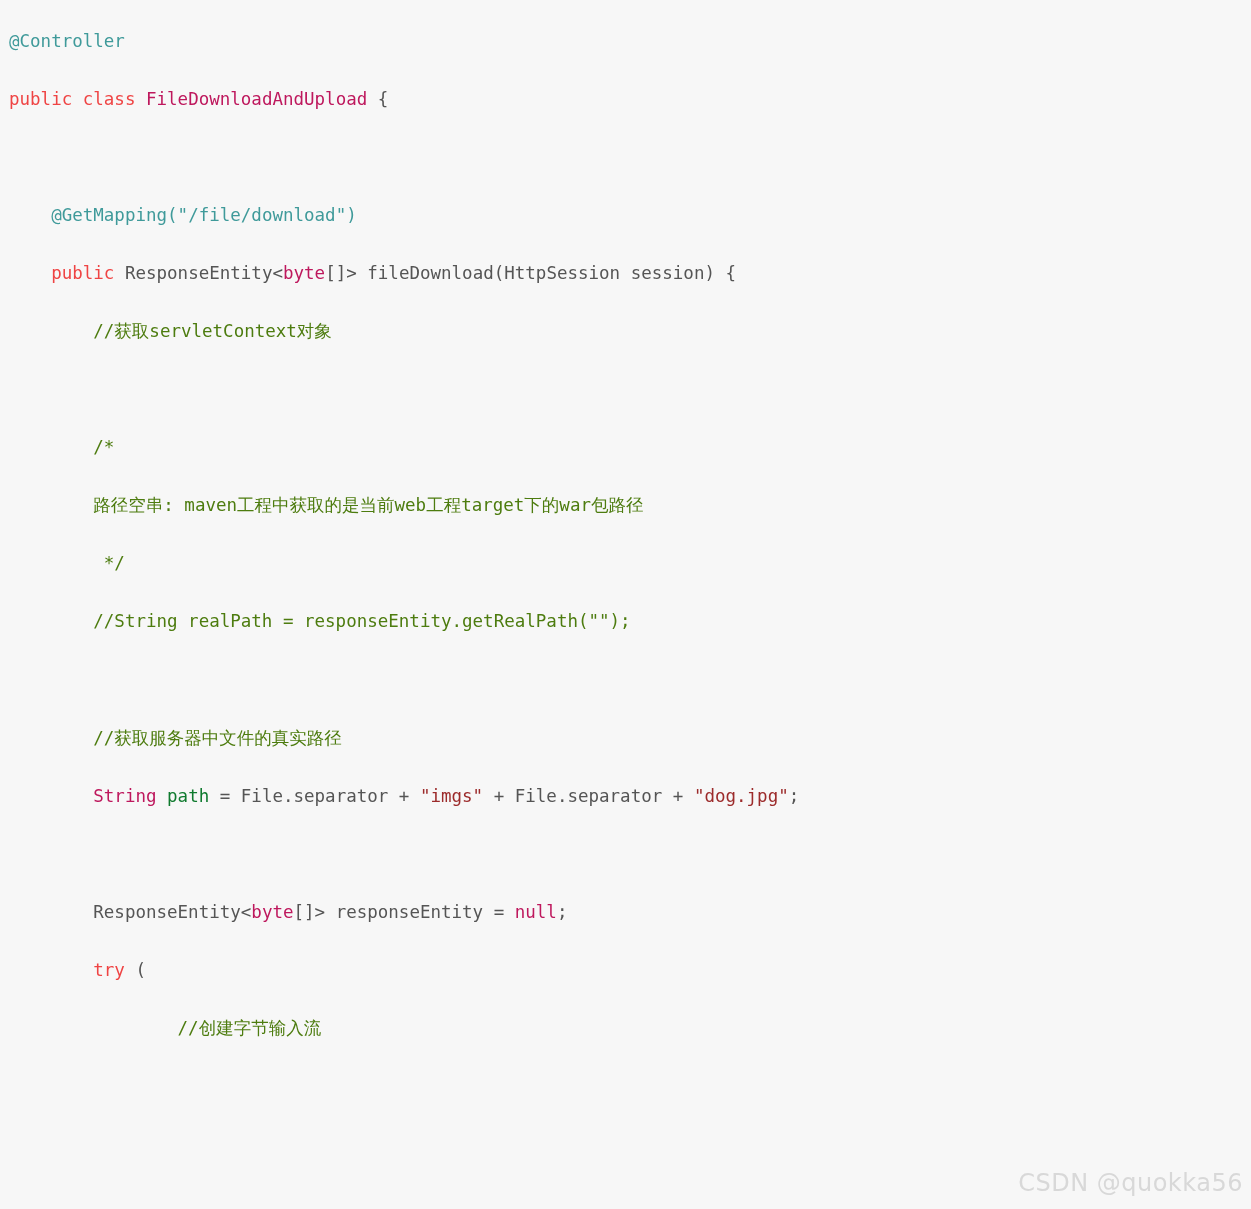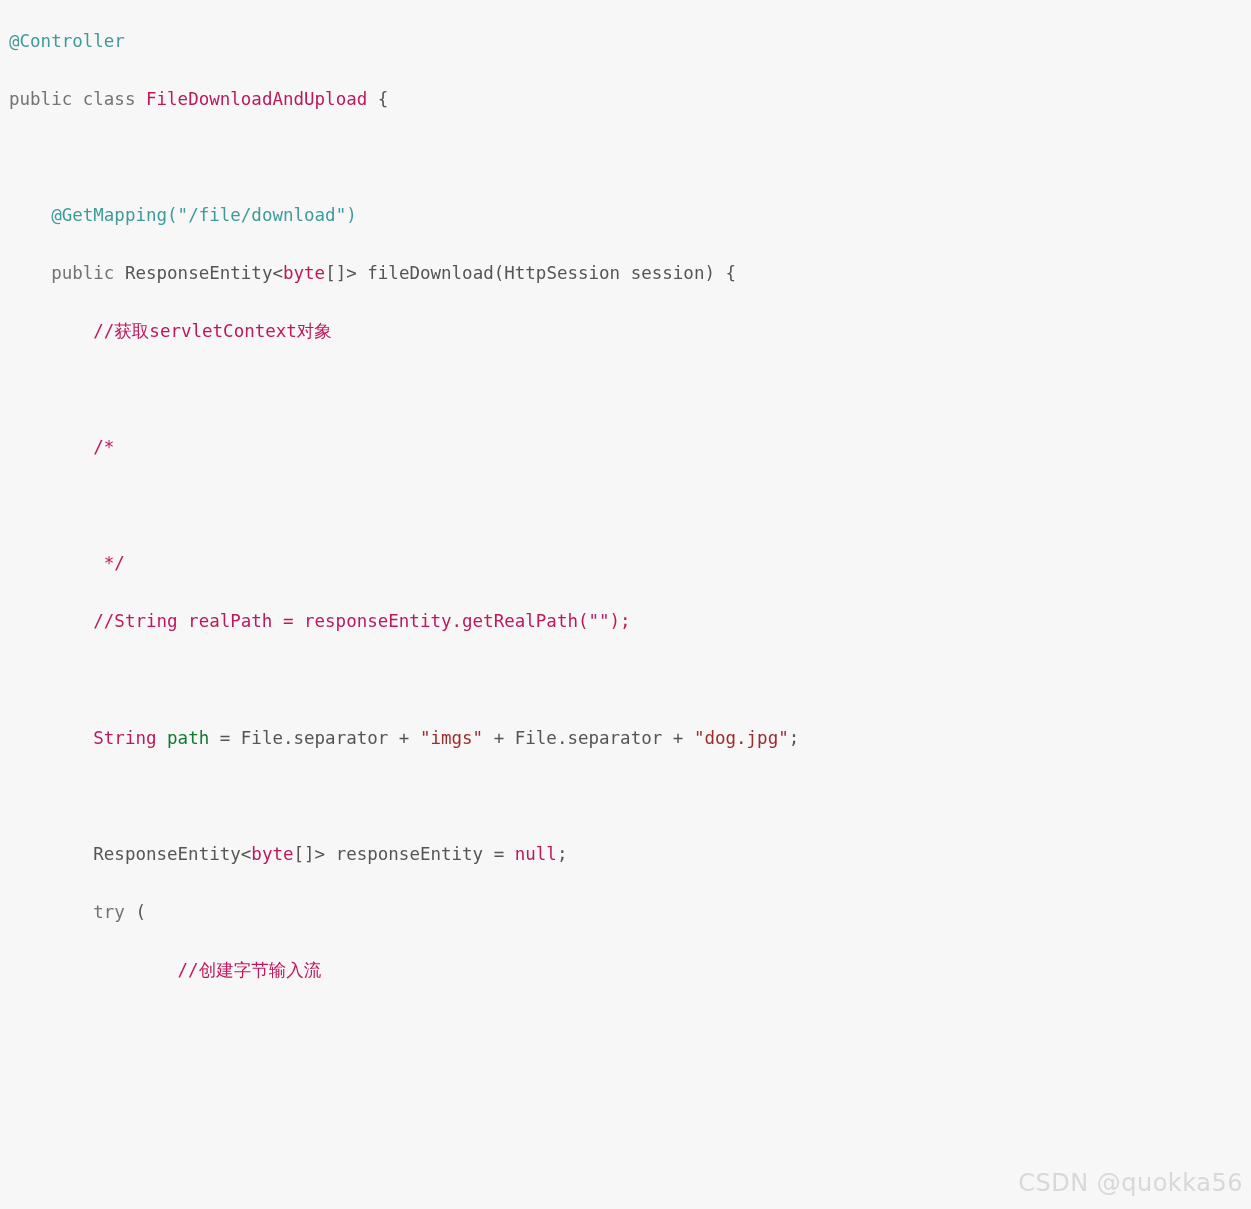--- a/index.html
+++ b/index.html
@@ -35,26 +35,26 @@
     color: #555555;
     -webkit-font-smoothing: antialiased;
   }
   .ln {
     white-space: pre;
     height: 29.05px;
     display: block;
     overflow: visible;
   }
   
-  .kw   { color: #737373; }            
+  .kw   { color: #ef4444; }            
   .typ  { color: #be185d; }            
   .str  { color: #9c2b2b; }            
   .ann  { color: #3f9a9a; }            
   .annstr { color: #3f9a9a; }          
-  .cmt  { color: #be185d; }            
+  .cmt  { color: #4d7c0f; }            
   .var  { color: #0f7a2e; }            
   .pln  { color: #555555; }            
   #watermark {
     position: absolute;
     right: 8px;
     bottom: 12px;
     font-family: "DejaVu Sans", "Liberation Sans", sans-serif;
     font-size: 24px;
     color: #d8d8d8;
     letter-spacing: 0.5px;
@@ -66,24 +66,25 @@
 
 <div id="code-block">
   <pre id="code-lines"><span class="ln"><span class="ann">@Controller</span></span>
 <span class="ln"><span class="kw">public class</span><span class="pln"> </span><span class="typ">FileDownloadAndUpload</span><span class="pln"> {</span></span>
 <span class="ln">&nbsp;</span>
 <span class="ln"><span class="pln">    </span><span class="ann">@GetMapping(</span><span class="annstr">"/file/download"</span><span class="ann">)</span></span>
 <span class="ln"><span class="pln">    </span><span class="kw">public</span><span class="pln"> </span><span class="pln">ResponseEntity&lt;</span><span class="typ">byte</span><span class="pln">[]&gt; fileDownload(HttpSession session) {</span></span>
 <span class="ln"><span class="pln">        </span><span class="cmt">//获取servletContext对象</span></span>
 <span class="ln">&nbsp;</span>
 <span class="ln"><span class="pln">        </span><span class="cmt">/*</span></span>
-<span class="ln"><span class="pln">        </span></span>
+<span class="ln"><span class="pln">        </span><span class="cmt">路径空串: maven工程中获取的是当前web工程target下的war包路径</span></span>
 <span class="ln"><span class="pln">         </span><span class="cmt">*/</span></span>
 <span class="ln"><span class="pln">        </span><span class="cmt">//String realPath = responseEntity.getRealPath("");</span></span>
 <span class="ln">&nbsp;</span>
+<span class="ln"><span class="pln">        </span><span class="cmt">//获取服务器中文件的真实路径</span></span>
 <span class="ln"><span class="pln">        </span><span class="typ">String</span><span class="pln"> </span><span class="var">path</span><span class="pln"> = File.separator + </span><span class="str">"imgs"</span><span class="pln"> + File.separator + </span><span class="str">"dog.jpg"</span><span class="pln">;</span></span>
 <span class="ln">&nbsp;</span>
 <span class="ln"><span class="pln">        </span><span class="pln">ResponseEntity&lt;</span><span class="typ">byte</span><span class="pln">[]&gt; responseEntity = </span><span class="typ">null</span><span class="pln">;</span></span>
 <span class="ln"><span class="pln">        </span><span class="kw">try</span><span class="pln"> (</span></span>
 <span class="ln"><span class="pln">                </span><span class="cmt">//创建字节输入流</span></span>
 
 
 
 
 

